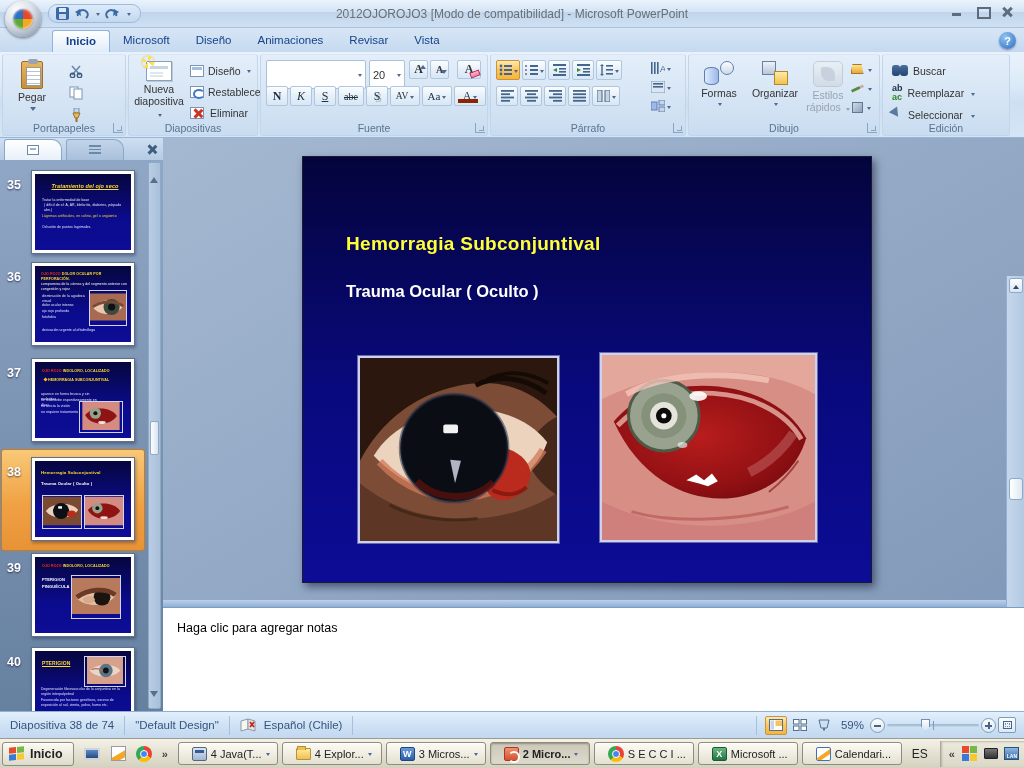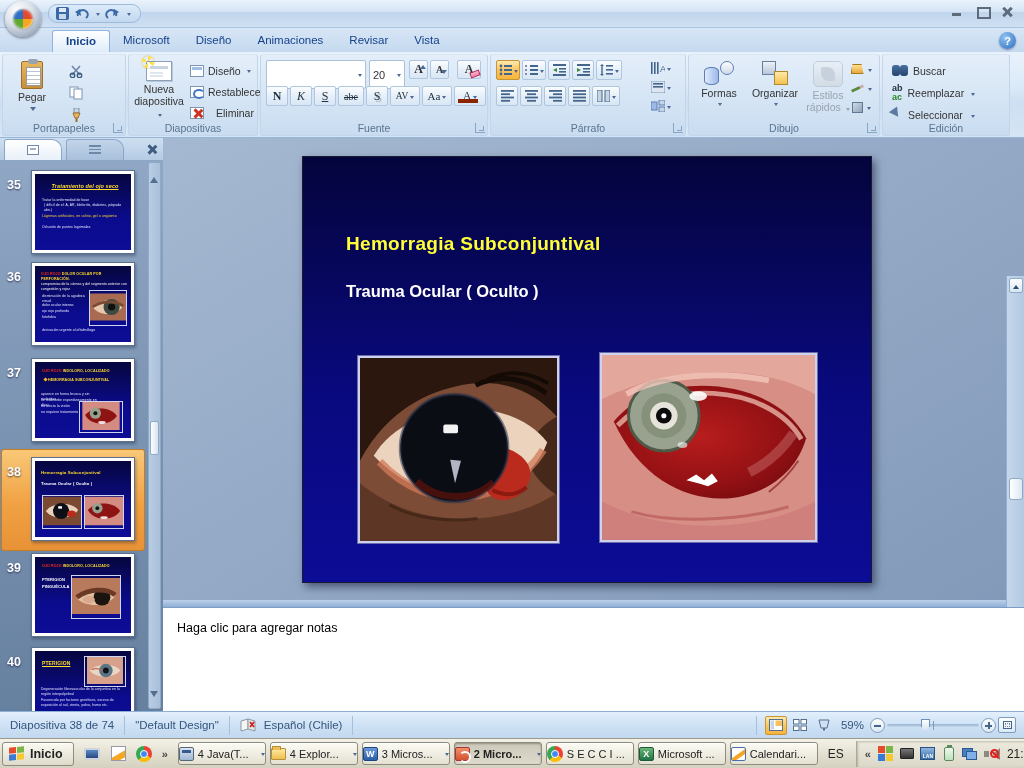--- a/index.html
+++ b/index.html
@@ -189,21 +189,21 @@
   .flag{width:16px;height:14px;display:grid;grid-template-columns:7px 7px;grid-template-rows:6px 6px;gap:1px;transform:skewY(-6deg)}
   .flag i{display:block}
   .ql{display:flex;align-items:center;gap:5px;padding:0 4px}
   .qlic{width:21px;height:21px;display:flex;align-items:center;justify-content:center;cursor:pointer}
   .ic-desktop{width:16px;height:12px;background:linear-gradient(#5a8ac8,#29497e);border:2px solid #cfd4da;border-radius:1px}
   .ic-appw{width:15px;height:15px;background:#fff;border:1px solid #99a;position:relative;overflow:hidden}
   .ic-appw::after{content:"";position:absolute;left:-3px;top:6px;width:24px;height:6px;background:#f5a623;transform:rotate(-30deg)}
   .chrome{width:16px;height:16px;border-radius:50%;background:conic-gradient(#ea4335 0 33%,#fbbc05 33% 62%,#34a853 62% 100%);position:relative}
   .chrome i{position:absolute;left:4px;top:4px;width:8px;height:8px;border-radius:50%;background:#4285f4;border:1.5px solid #fff}
   .ovf{font-weight:bold;color:#444;cursor:pointer;padding:0 2px}
-  .taskbtn{height:23px;flex:none;width:88px;display:flex;align-items:center;gap:4px;padding:0 0;cursor:pointer;
+  .taskbtn{height:23px;flex:none;width:100px;display:flex;align-items:center;gap:4px;padding:0 13px;cursor:pointer;
     background:linear-gradient(#fcfbf4,#e4e1d2);border:1px solid #8e8c7e;border-radius:3px;box-shadow:inset 0 1px 0 #fff;
     font-size:11px;color:#222;white-space:nowrap;overflow:hidden}
   .taskbtn.pressed{background:linear-gradient(#cdc9ba,#dedacb);box-shadow:inset 0 1px 2px rgba(0,0,0,.3);font-weight:bold}
   .tb-ic{width:15px;height:14px;flex:none;border-radius:2px;display:flex;align-items:center;justify-content:center;font-size:9px;font-weight:bold;color:#fff}
   .ic-java{background:linear-gradient(#dce6f2,#9fb6d4);border:1px solid #567;position:relative}
   .ic-java::after{content:"";position:absolute;left:2px;top:2px;right:2px;height:3px;background:#345c92}
   .ic-folder{position:relative;width:15px;height:12px;background:linear-gradient(#ffe9a0,#efc050);border:1px solid #b6913a;border-radius:1px}
   .ic-folder::before{content:"";position:absolute;left:0;top:-3px;width:7px;height:3px;background:#efc050;border:1px solid #b6913a;border-bottom:none;border-radius:1px 1px 0 0}
   .ic-word{background:linear-gradient(#6a9ad8,#2b5ea8);border:1px solid #1d4680}
   .ic-ppt{background:linear-gradient(#f0926a,#d35230);border:1px solid #a33;position:relative}
@@ -250,20 +250,21 @@
           <path d="M12,11 A5,4.5 0 1 0 4,9" fill="none" stroke="#3a6aa5" stroke-width="2"></path>
           <path d="M1,5 L7,9 L6,2 Z" fill="#3a6aa5"></path>
         </svg>
       <span class="caret sm"></span>
       <svg width="15" height="13">
           <path d="M3,11 A5,4.5 0 1 1 11,9" fill="none" stroke="#3a6aa5" stroke-width="2"></path>
           <path d="M14,5 L8,9 L9,2 Z" fill="#3a6aa5"></path>
         </svg>
       <span class="caret sm"></span>
     </div>
+    <div class="win-title">2012OJOROJO3 [Modo de compatibilidad] -  Microsoft PowerPoint</div>
     <div class="winctl">
       <span class="wc wc-min"></span>
       <span class="wc wc-res"></span>
       <span class="wc wc-close"></span>
     </div>
   </div>
 
   <div class="tabrow">
     <div class="tabs">
       <div class="tab active">Inicio</div>
@@ -320,21 +321,21 @@
       </div>
       <div class="smbtn flat" style="position:absolute;left:58px;top:7px;width:70px;height:17px;justify-content:flex-start;gap:4px;padding:0 2px">
         <span class="mini-ic mi-design"></span>
         <span class="lbl">Diseño</span>
           <span class="caret sm"></span>
       </div>
       <div class="smbtn flat" style="position:absolute;left:58px;top:28px;width:70px;height:17px;justify-content:flex-start;gap:4px;padding:0 2px">
         <span class="mini-ic mi-reset"></span>
         <span class="lbl">Restablecer</span>
       </div>
-      <div class="smbtn flat" style="position:absolute;left:58px;top:49px;width:70px;height:17px;justify-content:flex-start;gap:12px;padding:0 2px">
+      <div class="smbtn flat" style="position:absolute;left:58px;top:49px;width:70px;height:17px;justify-content:flex-start;gap:6px;padding:0 2px">
         <span class="mini-ic mi-del"></span>
         <span class="lbl">Eliminar</span>
       </div>
       <div class="grp-label">Diapositivas</div>
     </div>
 
     <div class="grp" style="width:228px">
       <div class="combo" style="position:absolute;left:5px;top:5px;width:100px">
         <span></span>
           <span class="caret sm"></span>

